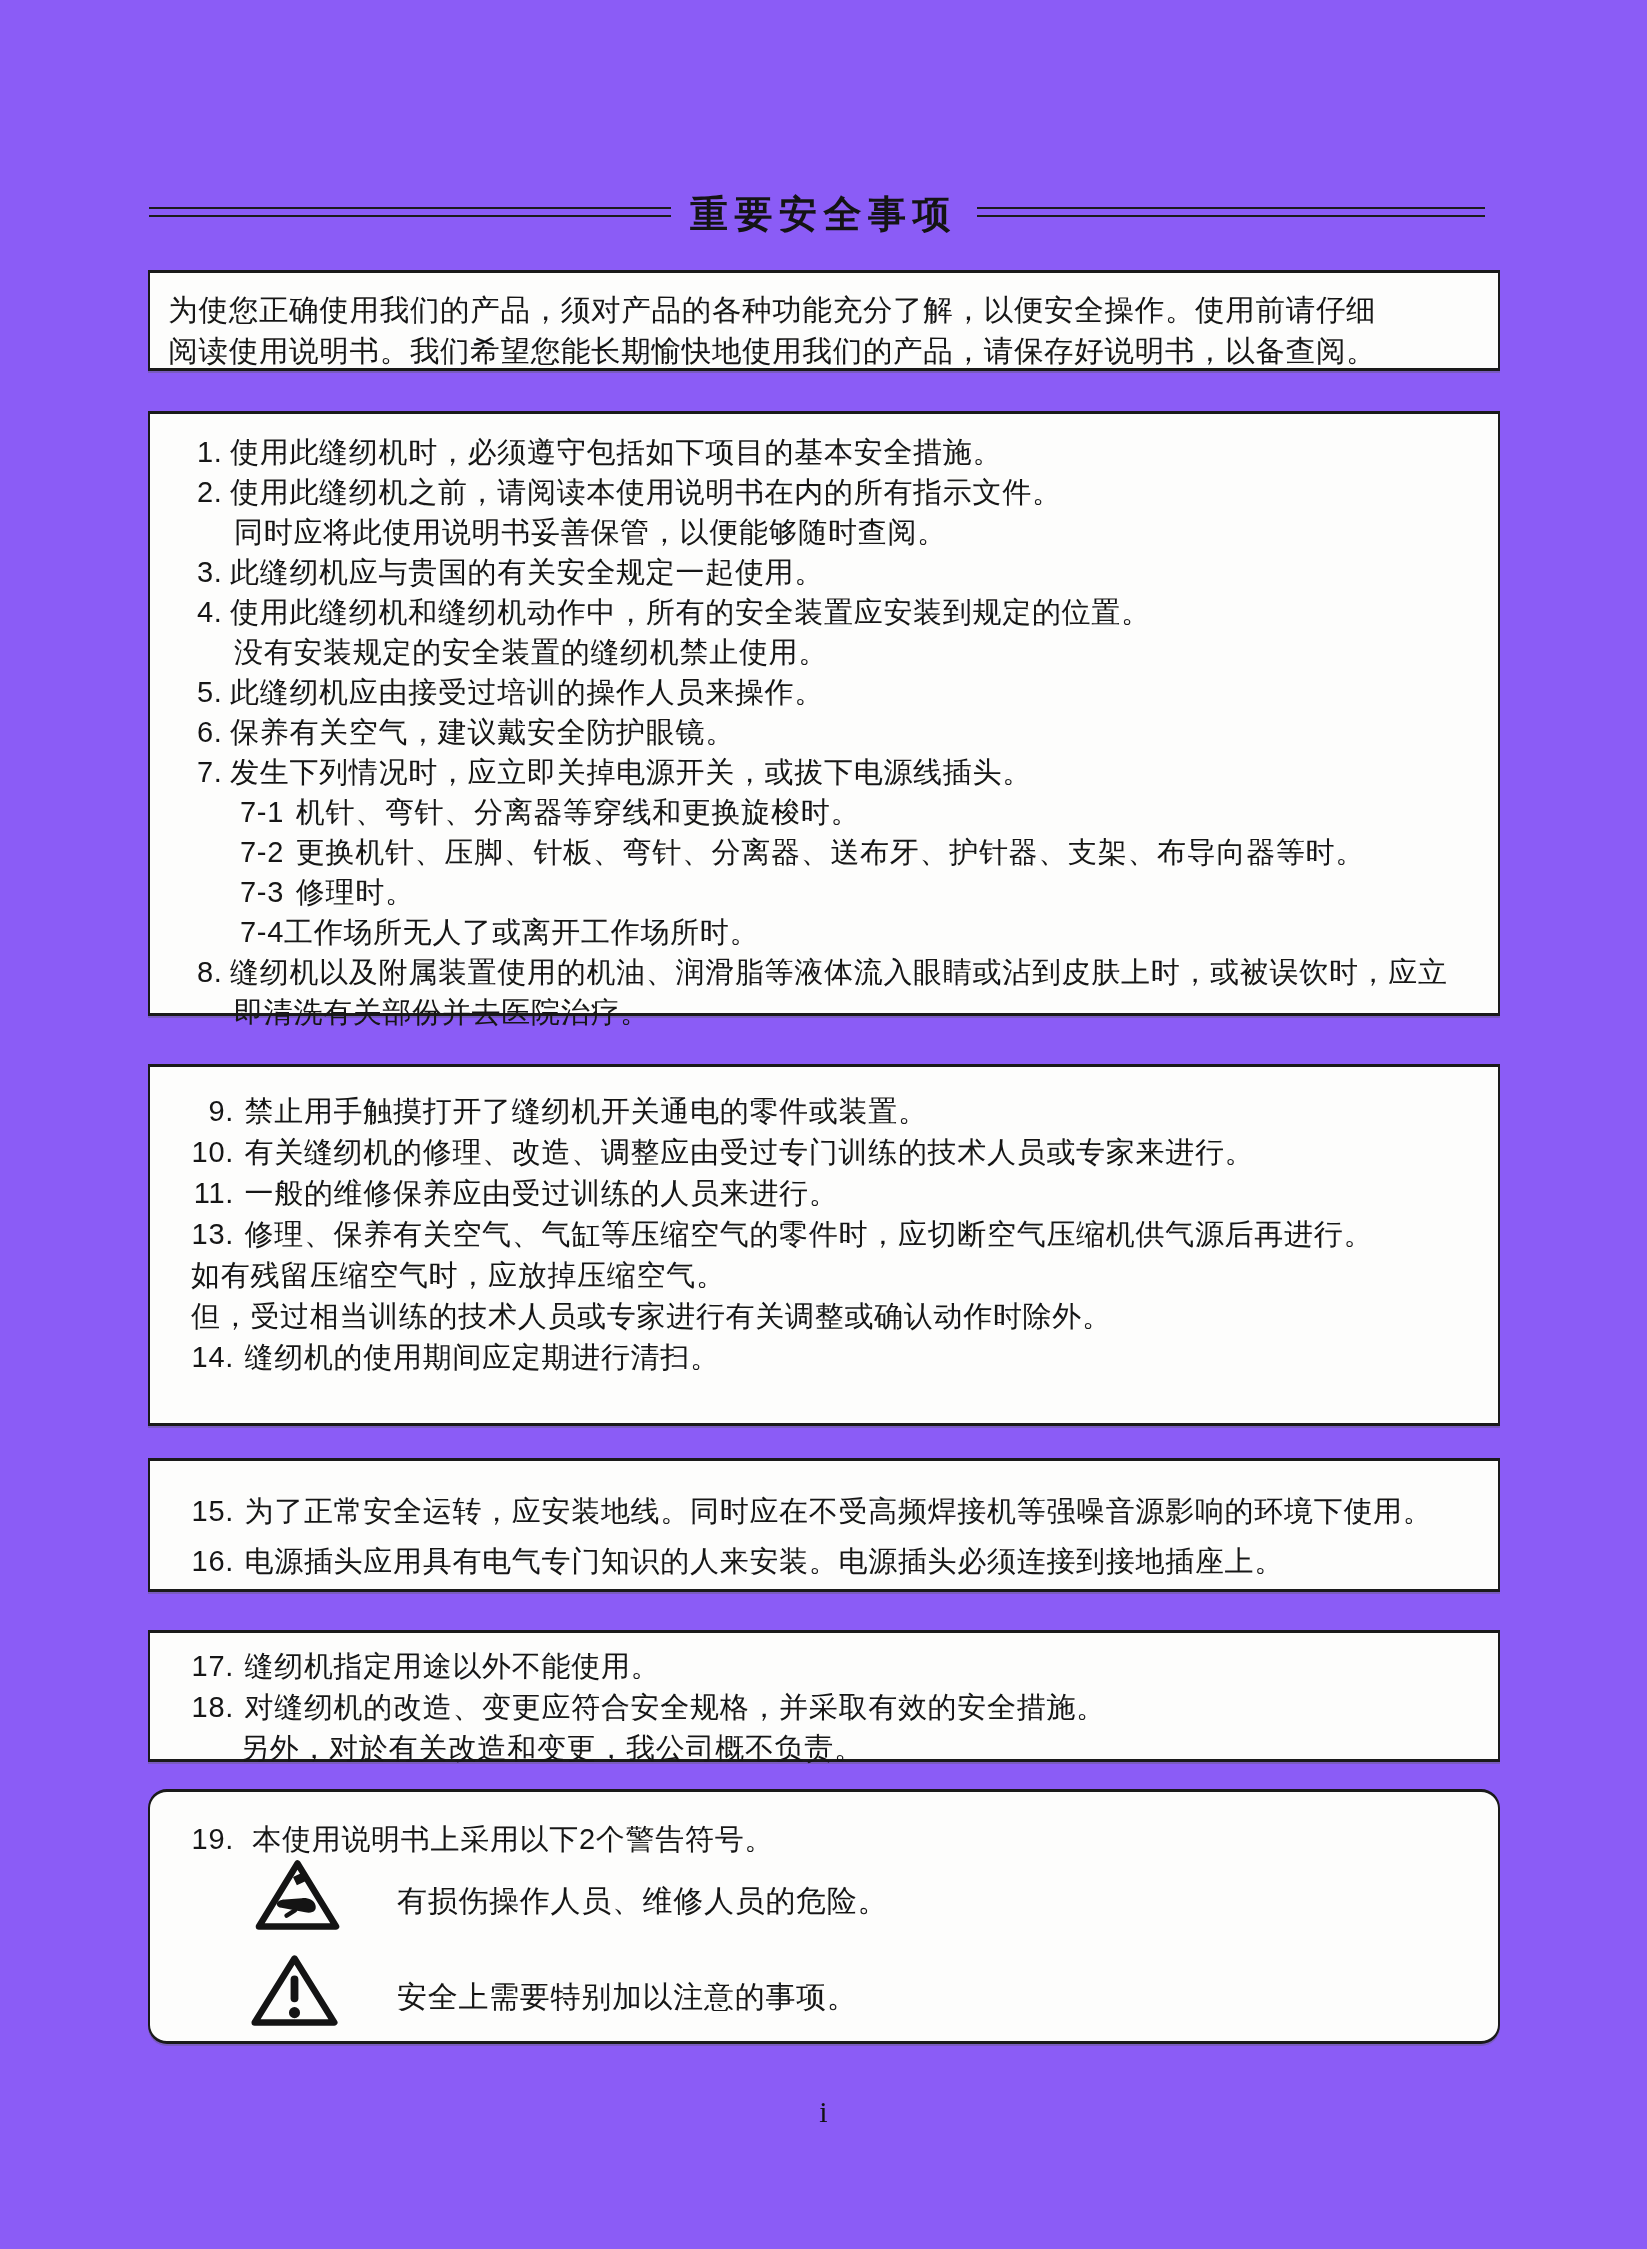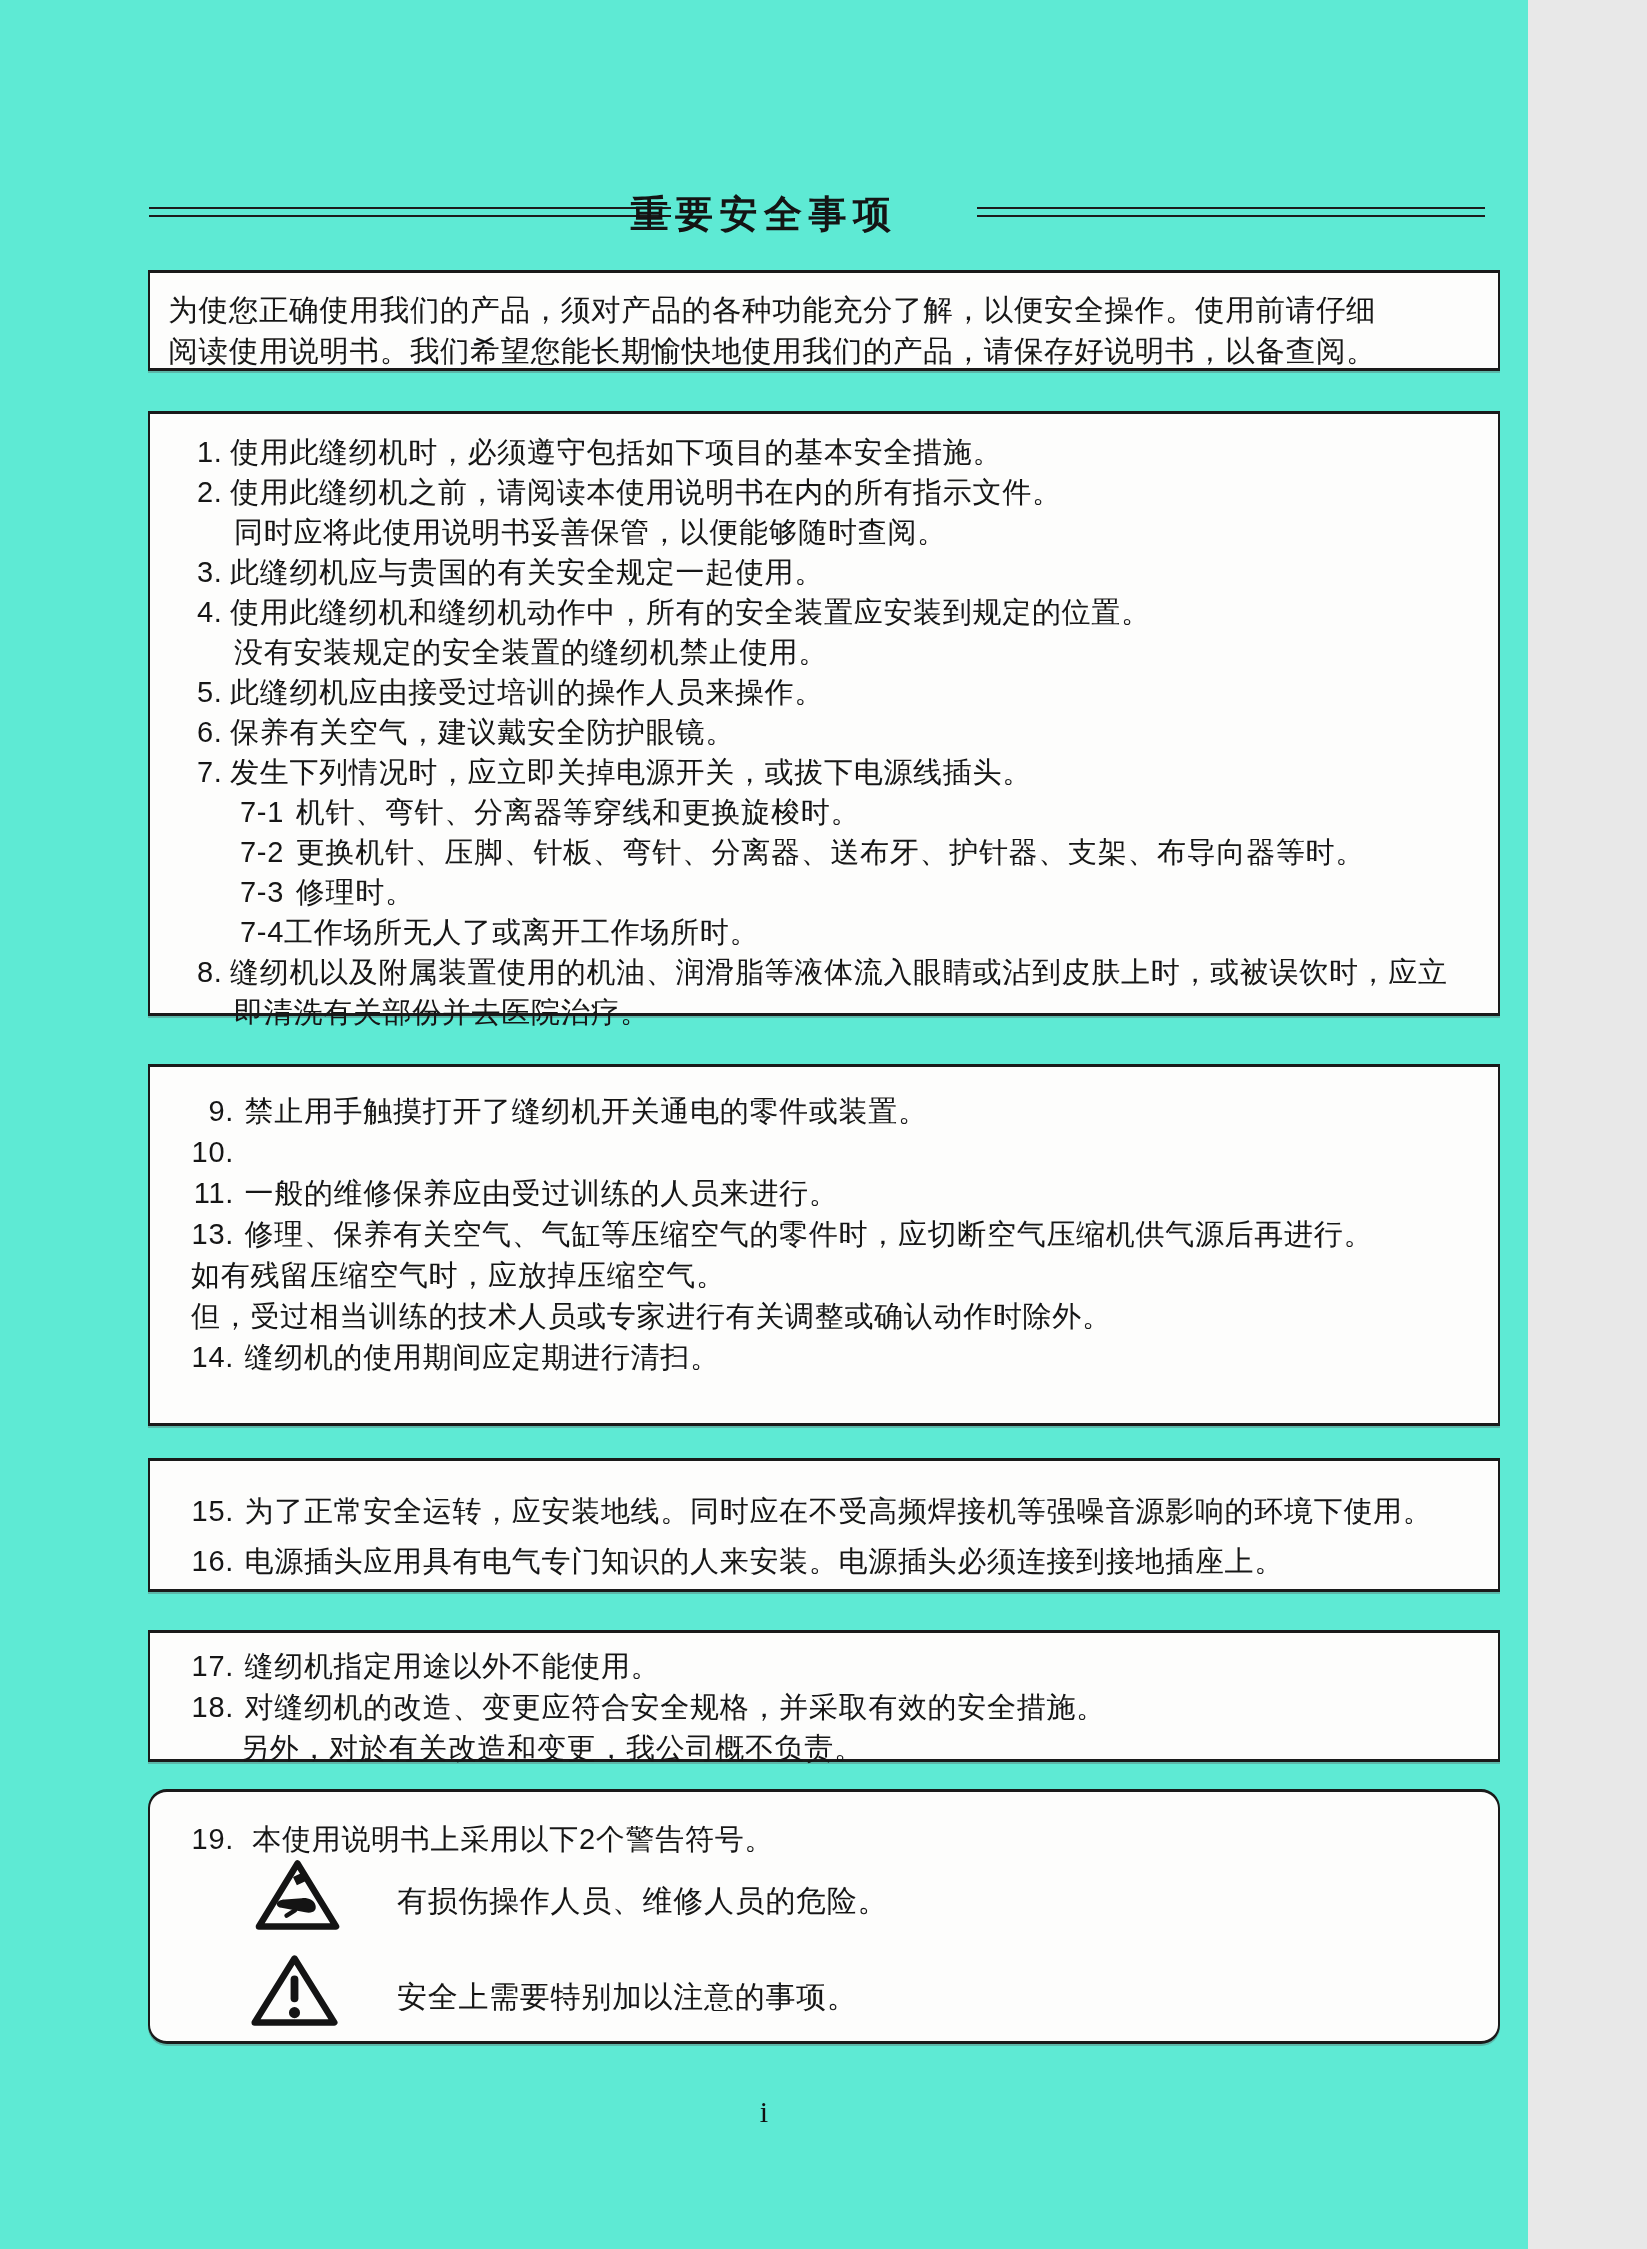--- a/index.html
+++ b/index.html
@@ -1,19 +1,19 @@
 <!DOCTYPE html>
 <html style="font-size:10.5px"><head>
 <meta charset="utf-8">
 <style>
   html,body{margin:0;padding:0;background:#e8e8e8;}
   .page{
     position:relative;
-    width:1528px;height:2250px;
-    background:#5eead4;
+    width:1647px;height:2250px;
+    background:#8b5cf6;
     font-family:"Liberation Sans","DejaVu Sans",sans-serif;
     color:#161616;
     overflow:hidden;
   }
   
   .title-row{position:absolute;left:0;top:0;width:100%;}
   .title{
     position:absolute;left:0;right:0;top:189px;margin:0;
     text-align:center;
     font-size:38px;font-weight:bold;letter-spacing:6.5px;
@@ -149,20 +149,21 @@
       </div>
   </section>
 
   <section class="box box-service">
     <div class="row">
         <span class="num2">9.</span>
         <span class="txt">禁止用手触摸打开了缝纫机开关通电的零件或装置。</span>
       </div>
     <div class="row">
         <span class="num2">10.</span>
+        <span class="txt">有关缝纫机的修理、改造、调整应由受过专门训练的技术人员或专家来进行。</span>
       </div>
     <div class="row">
         <span class="num2">11.</span>
         <span class="txt">一般的维修保养应由受过训练的人员来进行。</span>
       </div>
     <div class="row">
         <span class="num2">13.</span>
         <span class="txt">修理、保养有关空气、气缸等压缩空气的零件时，应切断空气压缩机供气源后再进行。</span>
       </div>
     <div class="row cont">

